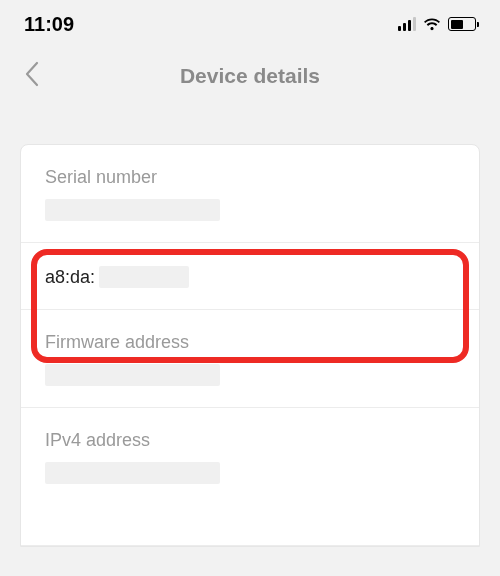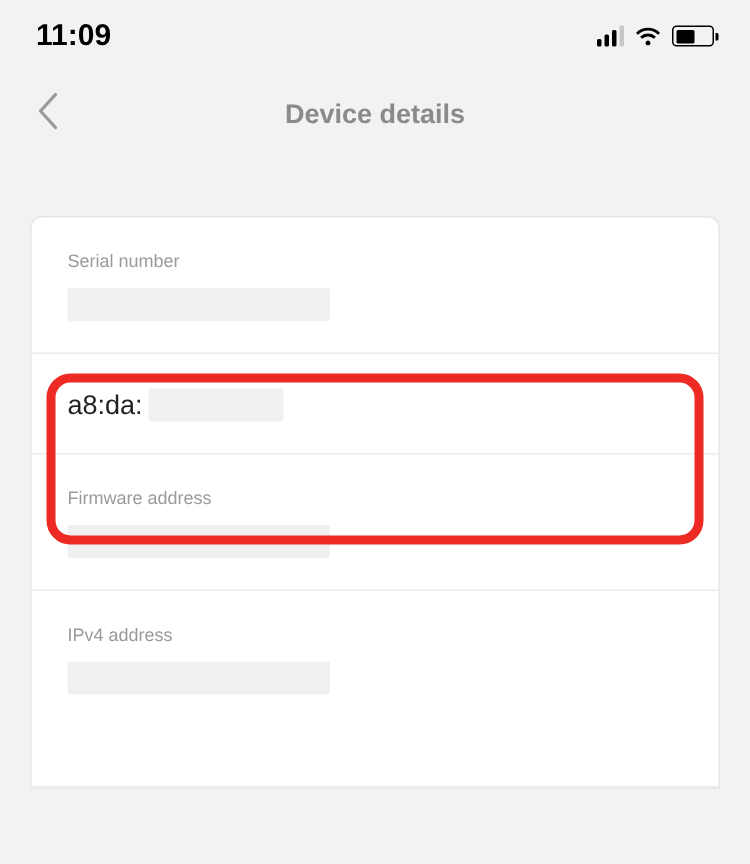--- a/index.html
+++ b/index.html
@@ -79,40 +79,40 @@
       position: relative;
     }
     .back-chevron {
       position: absolute;
       left: 24px;
       cursor: pointer;
     }
     .nav-title {
       width: 100%;
       text-align: center;
-      font-size: 18px;
+      font-size: 21px;
       font-weight: 600;
       color: #8a8a8a;
     }
     .card {
       background: #fff;
       margin: 40px 20px 0 20px;
       border: 1px solid #e6e6e6;
       border-radius: 8px 8px 0 0;
       overflow: visible;
       position: relative;
     }
     .row {
       padding: 22px 24px 20px 24px;
       border-bottom: 1px solid #ececec;
       position: relative;
     }
     .row:last-child { border-bottom: none; }
     .row-label {
-      font-size: 12px;
+      font-size: 18px;
       color: #9a9a9a;
       margin-bottom: 10px;
     }
     .row-value {
       font-size: 18px;
       color: #222;
       min-height: 24px;
       display: flex;
       align-items: center;
     }

